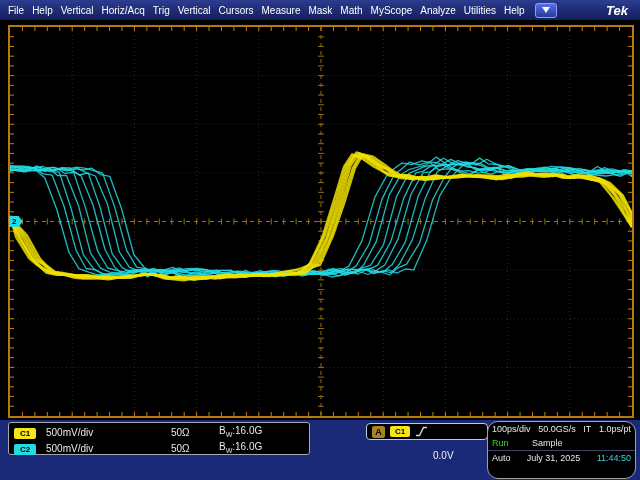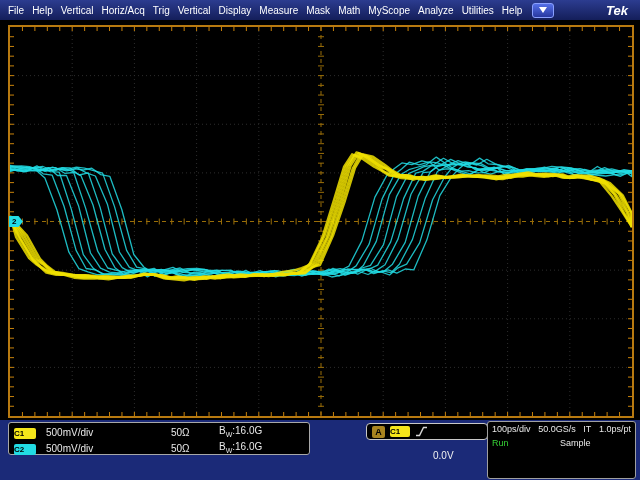--- a/index.html
+++ b/index.html
@@ -29,59 +29,59 @@
               clip-path:polygon(0 0,68% 0,100% 50%,68% 100%,0 100%);z-index:3;}
 
   
   .bottom{position:absolute;top:420px;left:0;width:640px;height:60px;background:#1b2a78;}
 
   .ch-box{position:absolute;left:8px;top:2px;width:302px;height:33px;background:#000;
           border:1px solid #a8a8a8;border-radius:3px;box-sizing:border-box;
           padding:2px 5px;display:flex;flex-direction:column;justify-content:space-around;}
   .ch-row{display:flex;align-items:center;font-size:10px;color:#e8e8e8;line-height:12px;}
   .badge{display:inline-block;width:22px;height:11px;border-radius:2px;color:#000;
-         font-size:8px;font-weight:bold;text-align:left;line-height:11px;}
+         font-size:8px;font-weight:bold;text-align:center;line-height:11px;}
   .badge.b-c1{background:#f5e61a;}
   .badge.b-c2{background:#22dce4;}
   .ch-row .badge{margin-right:10px;}
   .ch-row .scale{width:104px;}
   .ch-row .imp{width:48px;padding-left:21px;}
   .bw sub{font-size:7px;}
 
   .trig-box{position:absolute;left:366px;top:3px;width:122px;height:17px;background:#000;
             border:1px solid #c8c8c8;border-radius:4px;box-sizing:border-box;
             display:flex;align-items:center;gap:5px;padding:0 5px;}
   .a-badge{display:inline-block;width:13px;height:12px;background:#a88420;border-radius:2px;
            color:#000;font-size:9px;font-weight:bold;text-align:center;line-height:12px;}
   .trig-box .badge{width:20px;}
   .trig-level{font-size:10px;color:#f0f0f0;margin-top:48px;}
 
   .horiz-box{position:absolute;left:487px;top:1px;width:149px;height:58px;background:#000;
-             border:1px solid #a0a0a0;border-radius:3px;box-sizing:border-box;
+             border:1px solid #a0a0a0;border-radius:11px;box-sizing:border-box;
              display:flex;flex-direction:column;font-size:9px;color:#e8e8e8;}
   .h-row{display:flex;align-items:center;height:14px;padding:0 4px;}
   .h-row.sb{justify-content:space-between;}
   .run{color:#35d035;width:40px;}
-  .sample{margin-left:28px;}
+  .sample{}
   .h-row.daterow{border-top:1px solid #44446a;justify-content:space-between;}
   .time{color:#30d8d8;}
 </style>
 </head>
 <body>
 
 <div class="screen">
 
   <div class="menubar">
     <span class="menu-item">File</span>
     <span class="menu-item">Help</span>
     <span class="menu-item">Vertical</span>
     <span class="menu-item">Horiz/Acq</span>
     <span class="menu-item">Trig</span>
     <span class="menu-item">Vertical</span>
-    <span class="menu-item">Display</span>
+    <span class="menu-item">Cursors</span>
     <span class="menu-item">Measure</span>
     <span class="menu-item">Mask</span>
     <span class="menu-item">Math</span>
     <span class="menu-item">MyScope</span>
     <span class="menu-item">Analyze</span>
     <span class="menu-item">Utilities</span>
     <span class="menu-item">Help</span>
     <span class="tri-btn">
         <span class="tri"></span>
       </span>
@@ -422,16 +422,21 @@
       <div class="h-row sb">
         <span>100ps/div</span>
         <span>50.0GS/s</span>
         <span>IT</span>
         <span>1.0ps/pt</span>
       </div>
       <div class="h-row">
         <span class="run">Run</span>
         <span class="sample">Sample</span>
       </div>
+      <div class="h-row daterow">
+        <span>Auto</span>
+        <span>July 31, 2025</span>
+        <span class="time">11:44:50</span>
+      </div>
     </div>
 
   </div>
 </div>
 
 </body></html>

